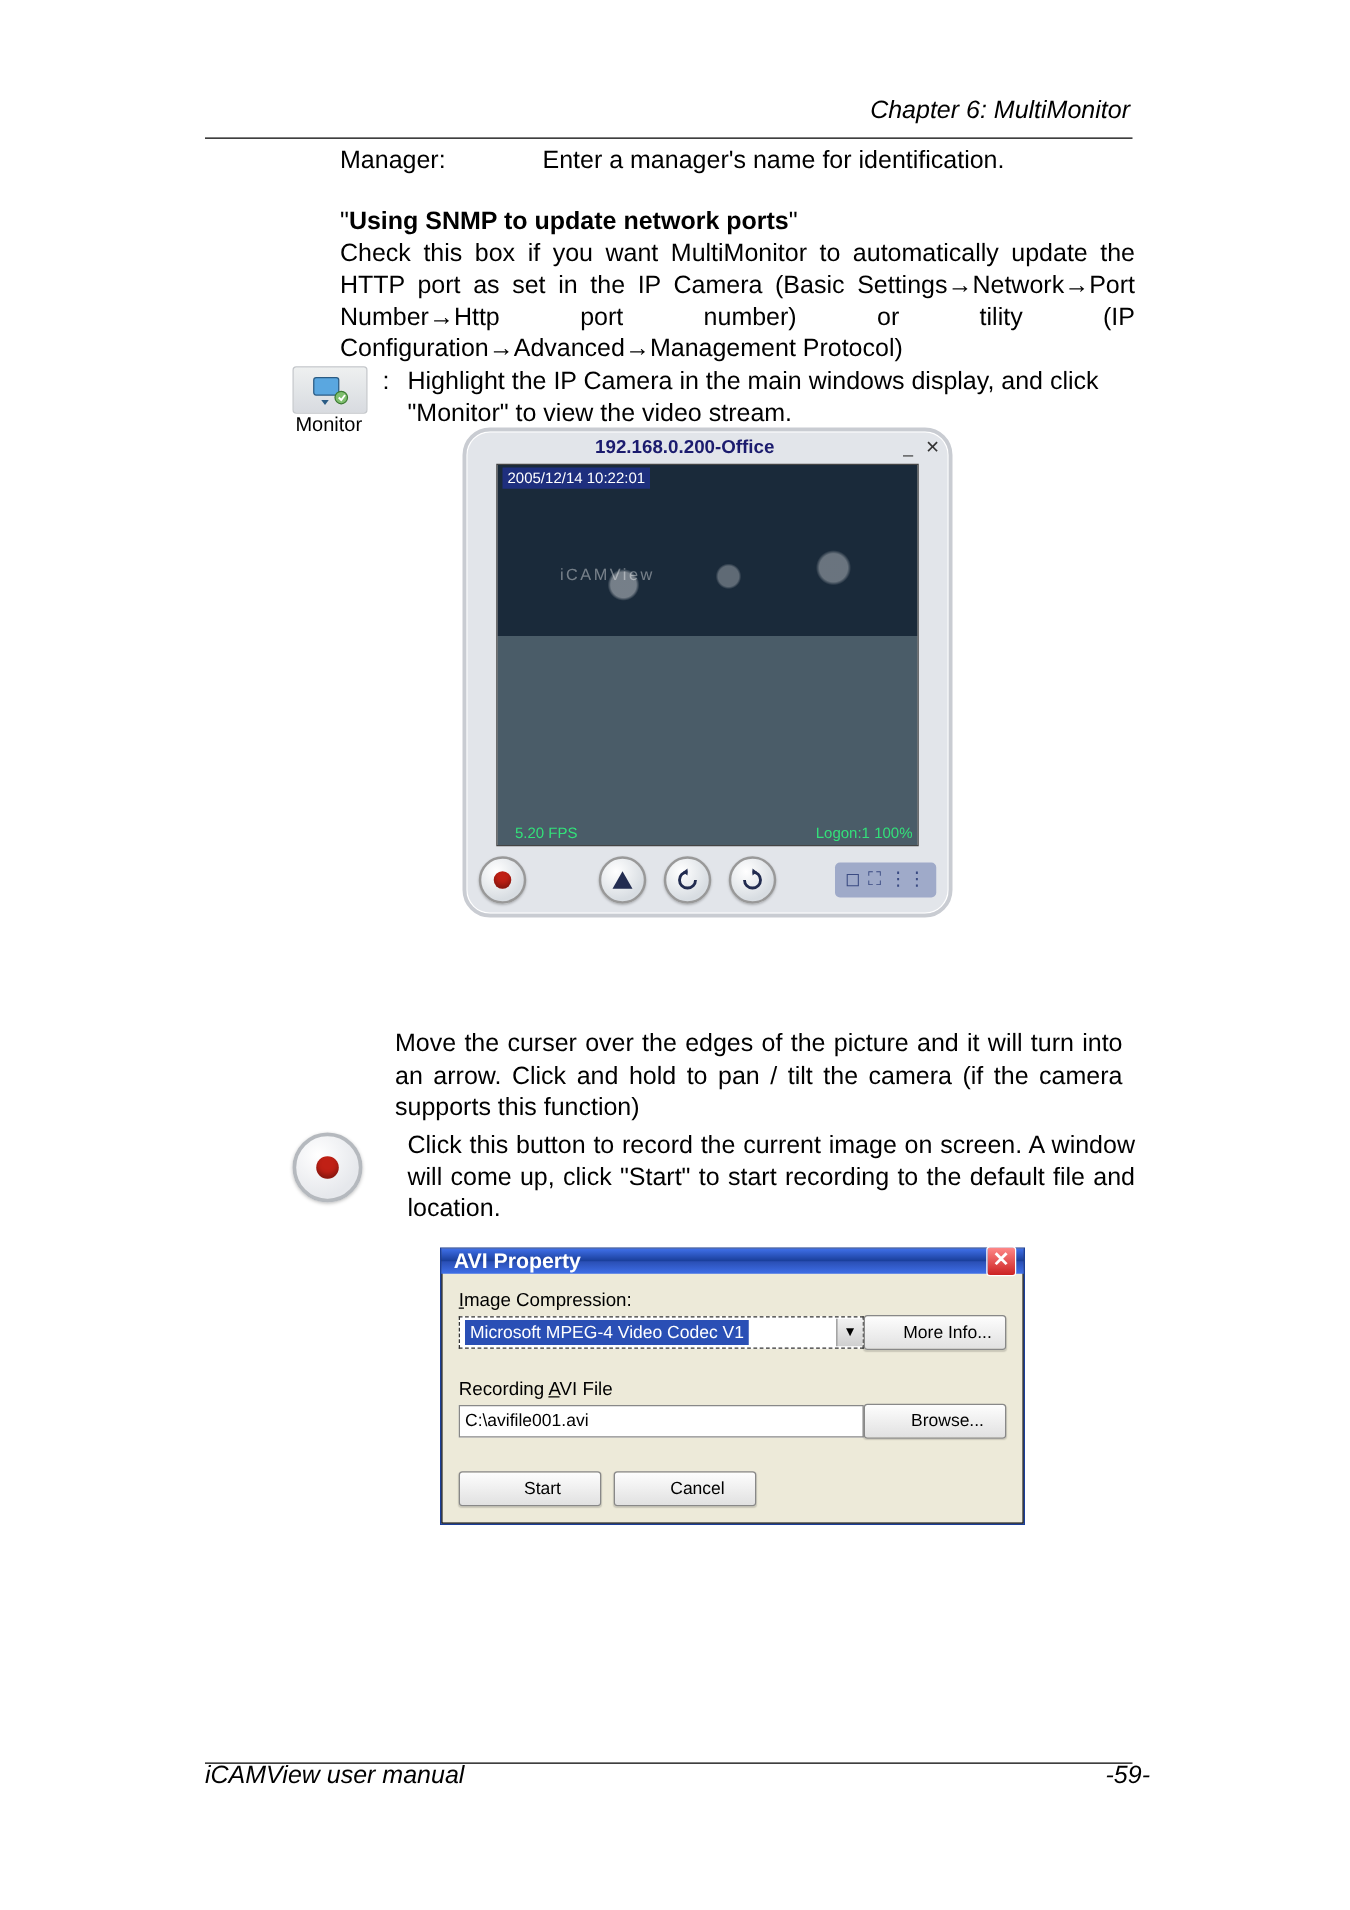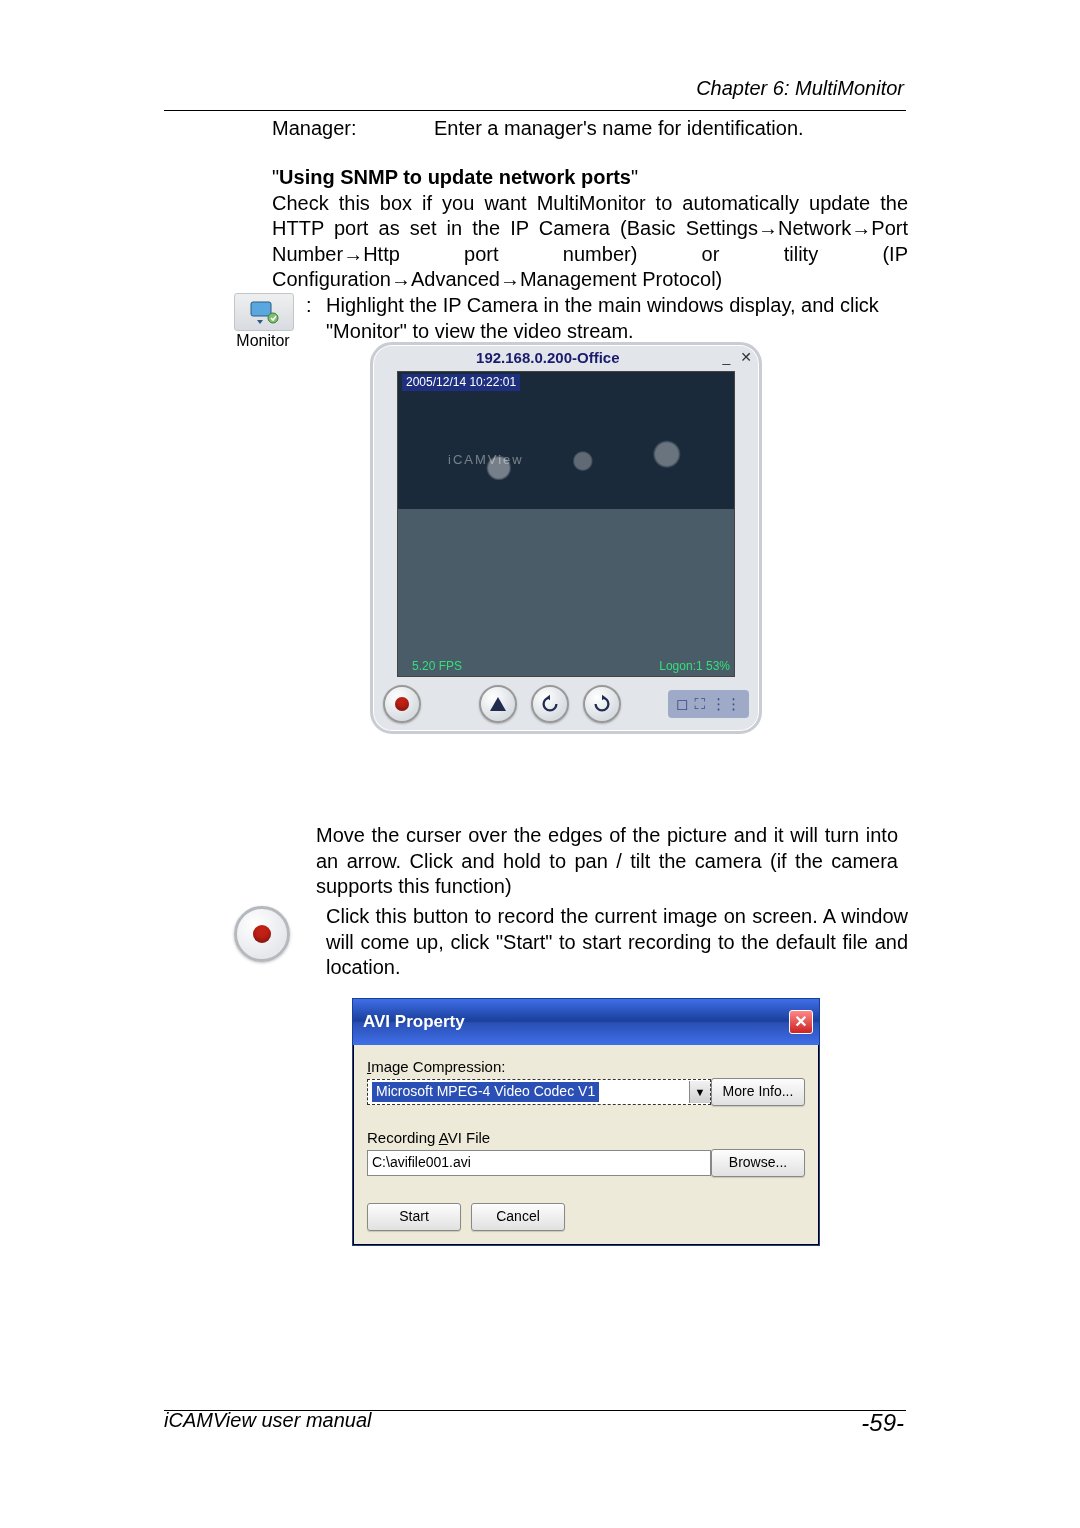--- a/index.html
+++ b/index.html
@@ -47,23 +47,23 @@
   .footer-left {
     position: absolute;
     top: 1408px;
     left: 164px;
     font-style: italic;
     font-size: 20px;
   }
   .footer-right {
     position: absolute;
     top: 1408px;
-    right: 176px;
+    right: 160px;
     font-style: italic;
-    font-size: 24px;
+    font-size: 20px;
   }
 
   
   .col {
     position: absolute;
     left: 272px;
     width: 636px;
   }
 
   .manager-row { top: 116px; display: flex; }
@@ -208,21 +208,21 @@
 
   
   .dialog {
     position:absolute; top:998px; left:352px;
     width:466px;
     border:1px solid #1a3f9b;
     background:#edead9;
     box-shadow: 0 0 0 1px #000 inset;
   }
   .dialog-title {
-    height:46px;
+    height:20px;
     background: linear-gradient(180deg, #3f6fe8 0%, #1a3f9b 48%, #2a4fb5 52%, #3f6fe8 100%);
     color:#fff; font-weight:bold; font-size:17px;
     display:flex; align-items:center; padding:0 6px 0 10px;
   }
   .dialog-title .spacer { flex:1; }
   .dialog-close {
     width:22px;height:22px;
     background:linear-gradient(#f88,#c22);
     border:1px solid #fff; border-radius:3px;
     color:#fff; font-weight:bold;
@@ -256,20 +256,21 @@
     display:flex; align-items:center;
   }
   .win-btn {
     width:92px; height:26px;
     border:1px solid #888;
     background:linear-gradient(#fdfdfd,#e1e1e1);
     border-radius:3px;
     font-size:14px;
     display:flex;align-items:center;justify-content:center;
     box-shadow: 0 1px 1px rgba(0,0,0,.15);
+    padding-left: 20px;
   }
   .buttons-row { display:flex; justify-content:flex-start; gap:10px; margin-top:26px;}
 </style>
 </head>
 <body>
 
 <div class="page">
   <div class="chapter-header">Chapter 6: MultiMonitor</div>
   <hr class="top-rule">
 
@@ -304,21 +305,21 @@
       <span class="name">192.168.0.200-Office</span>
       <span class="ctrls">
         <span>_</span>
         <span>✕</span>
       </span>
     </div>
     <div class="viewer-video">
       <span class="ts">2005/12/14 10:22:01</span>
       <span class="wm">iCAMView</span>
       <span class="fps">5.20 FPS</span>
-      <span class="logon">Logon:1 53%</span>
+      <span class="logon">Logon:1 100%</span>
     </div>
     <div class="viewer-controls">
       <div class="round-btn">
           <div class="rec-dot"></div>
         </div>
       <div style="flex:0 0 30px"></div>
       <div class="round-btn">
           <span class="tri-up"></span>
         </div>
       <div class="round-btn rot">

